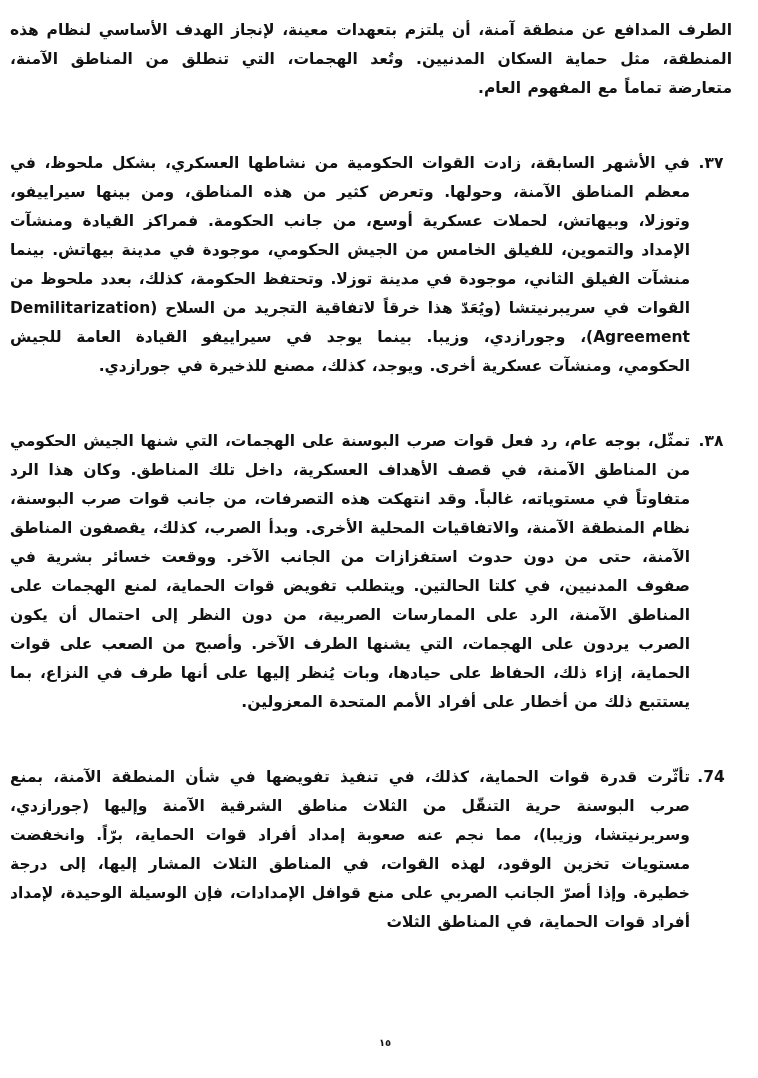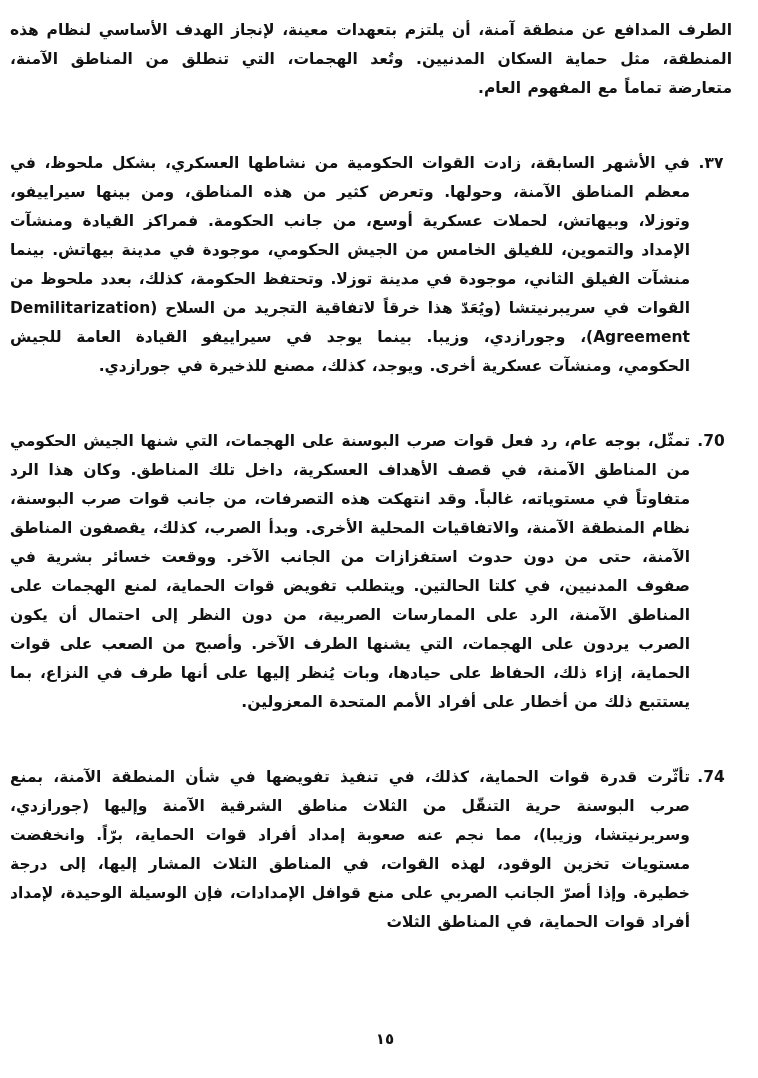--- a/index.html
+++ b/index.html
@@ -41,38 +41,38 @@
   .para .ptext {
     flex: 1 1 auto;
     text-align: justify;
   }
   .page-number {
     position: absolute;
     bottom: 30px;
     left: 12px;
     right: 0;
     text-align: center;
-    font-size: 15px;
+    font-size: 10px;
     font-weight: bold;
   }
 </style>
 </head>
 <body>
 
 <div class="page">
 
   <p class="para">الطرف المدافع عن منطقة آمنة، أن يلتزم بتعهدات معينة، لإنجاز الهدف الأساسي لنظام هذه المنطقة، مثل حماية السكان المدنيين. وتُعد الهجمات، التي تنطلق من المناطق الآمنة، متعارضة تماماً مع المفهوم العام.</p>
 
   <div class="para numbered">
     <span class="num">٣٧.</span>
     <span class="ptext">في الأشهر السابقة، زادت القوات الحكومية من نشاطها العسكري، بشكل ملحوظ، في معظم المناطق الآمنة، وحولها. وتعرض كثير من هذه المناطق، ومن بينها سيراييفو، وتوزلا، وبيهاتش، لحملات عسكرية أوسع، من جانب الحكومة. فمراكز القيادة ومنشآت الإمداد والتموين، للفيلق الخامس من الجيش الحكومي، موجودة في مدينة بيهاتش. بينما منشآت الفيلق الثاني، موجودة في مدينة توزلا. وتحتفظ الحكومة، كذلك، بعدد ملحوظ من القوات في سريبرنيتشا (ويُعَدّ هذا خرقاً لاتفاقية التجريد من السلاح (Demilitarization Agreement)، وجورازدي، وزيبا. بينما يوجد في سيراييفو القيادة العامة للجيش الحكومي، ومنشآت عسكرية أخرى. ويوجد، كذلك، مصنع للذخيرة في جورازدي.</span>
   </div>
 
   <div class="para numbered">
-    <span class="num">70.</span>
+    <span class="num">٣٨.</span>
     <span class="ptext">تمثّل، بوجه عام، رد فعل قوات صرب البوسنة على الهجمات، التي شنها الجيش الحكومي من المناطق الآمنة، في قصف الأهداف العسكرية، داخل تلك المناطق. وكان هذا الرد متفاوتاً في مستوياته، غالباً. وقد انتهكت هذه التصرفات، من جانب قوات صرب البوسنة، نظام المنطقة الآمنة، والاتفاقيات المحلية الأخرى. وبدأ الصرب، كذلك، يقصفون المناطق الآمنة، حتى من دون حدوث استفزازات من الجانب الآخر. ووقعت خسائر بشرية في صفوف المدنيين، في كلتا الحالتين. ويتطلب تفويض قوات الحماية، لمنع الهجمات على المناطق الآمنة، الرد على الممارسات الصربية، من دون النظر إلى احتمال أن يكون الصرب يردون على الهجمات، التي يشنها الطرف الآخر. وأصبح من الصعب على قوات الحماية، إزاء ذلك، الحفاظ على حيادها، وبات يُنظر إليها على أنها طرف في النزاع، بما يستتبع ذلك من أخطار على أفراد الأمم المتحدة المعزولين.</span>
   </div>
 
   <div class="para numbered">
     <span class="num">74.</span>
     <span class="ptext">تأثّرت قدرة قوات الحماية، كذلك، في تنفيذ تفويضها في شأن المنطقة الآمنة، بمنع صرب البوسنة حرية التنقّل من الثلاث مناطق الشرقية الآمنة وإليها (جورازدي، وسربرنيتشا، وزيبا)، مما نجم عنه صعوبة إمداد أفراد قوات الحماية، برّاً. وانخفضت مستويات تخزين الوقود، لهذه القوات، في المناطق الثلاث المشار إليها، إلى درجة خطيرة. وإذا أصرّ الجانب الصربي على منع قوافل الإمدادات، فإن الوسيلة الوحيدة، لإمداد أفراد قوات الحماية، في المناطق الثلاث</span>
   </div>
 
   <div class="page-number">١٥</div>
 

